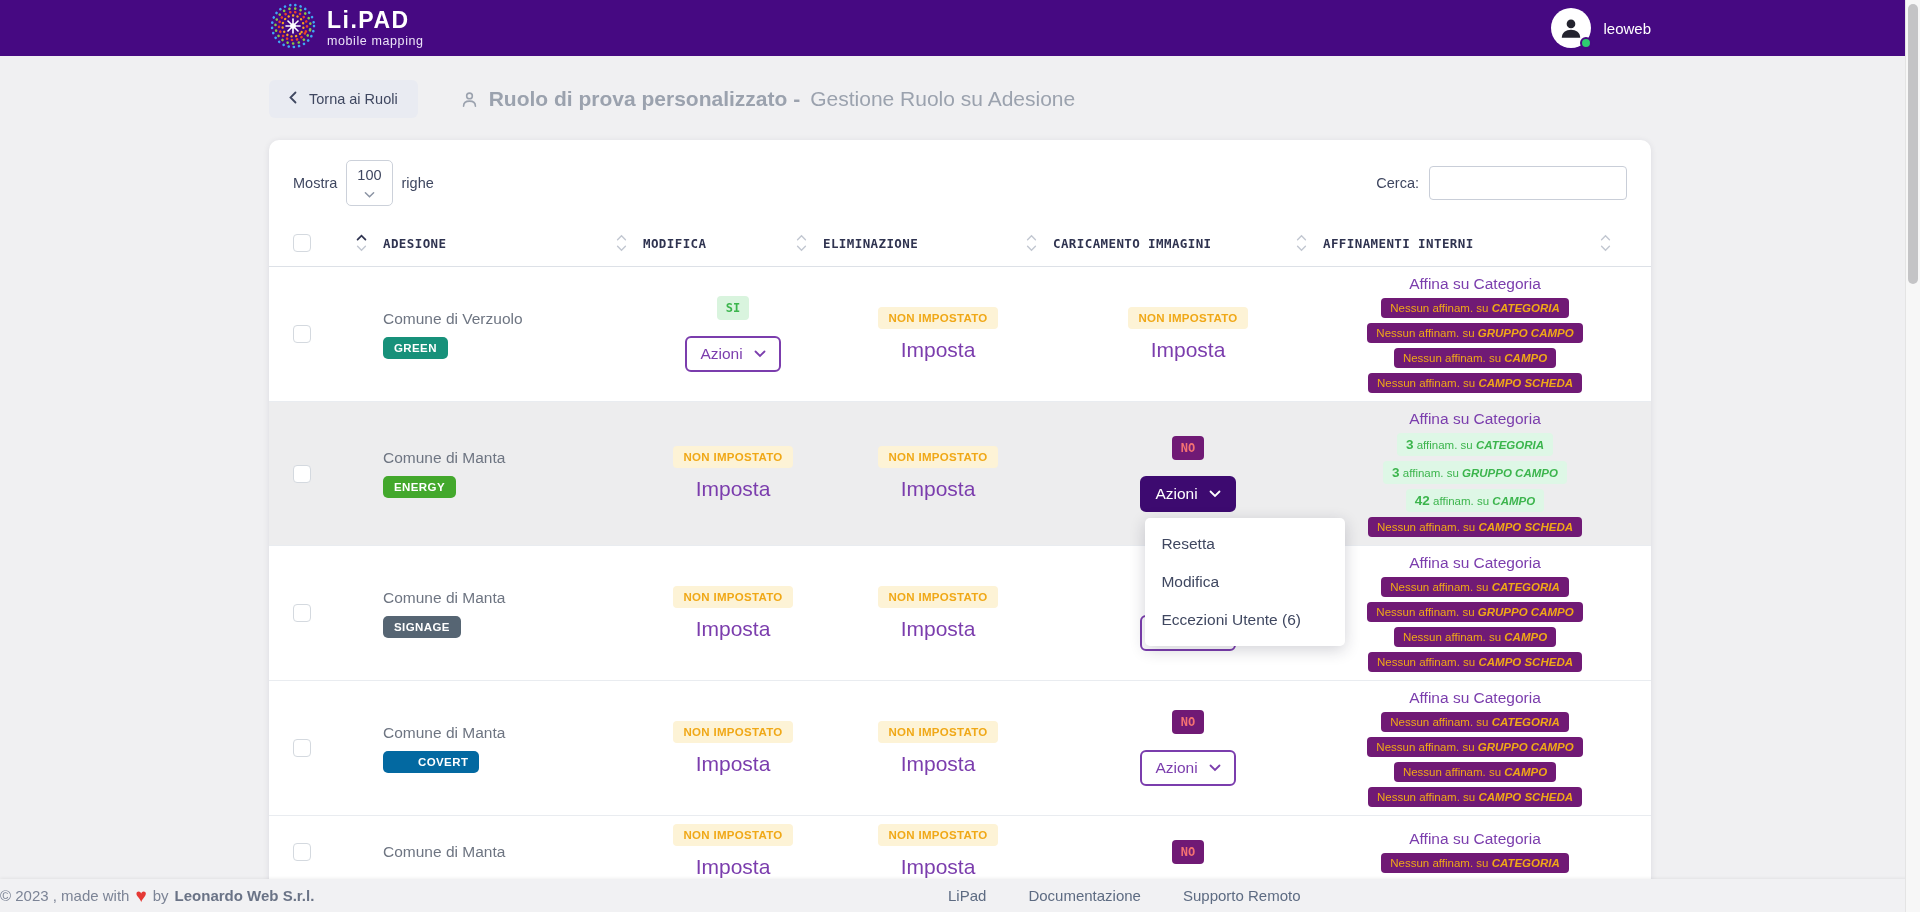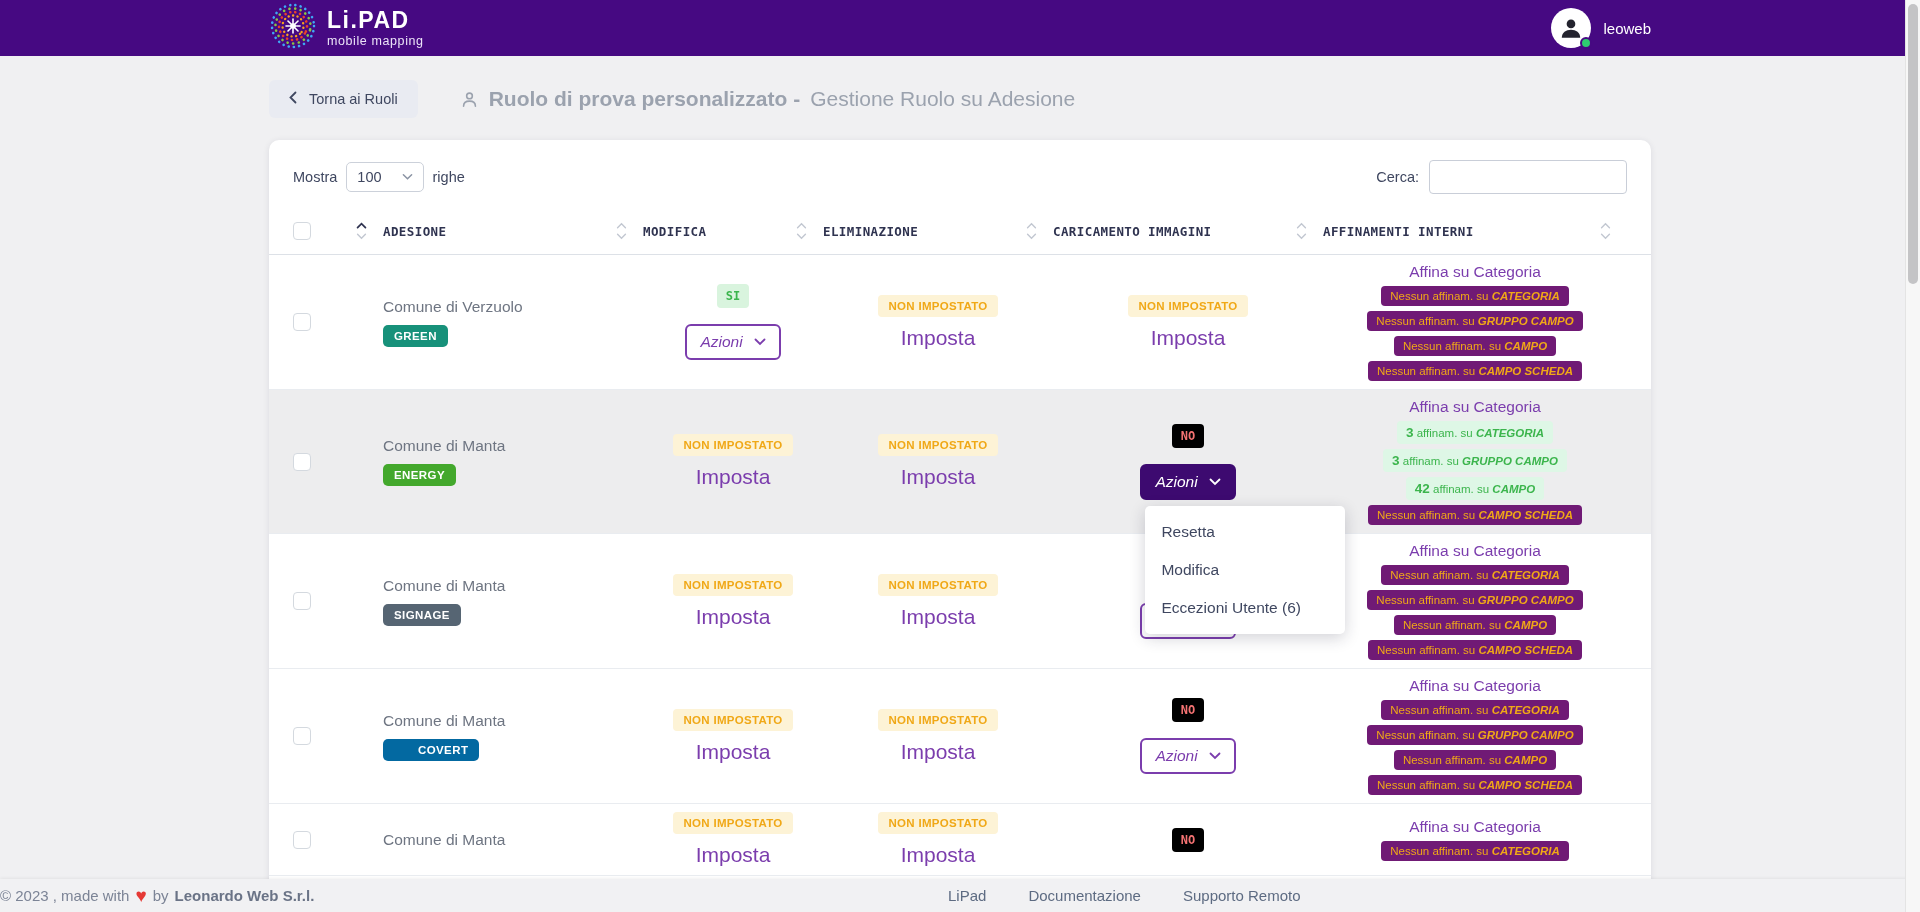--- a/index.html
+++ b/index.html
@@ -24,21 +24,21 @@
   .back-btn { display:inline-flex; align-items:center; gap:12px; background:#e9ebf2; border:none; border-radius:6px; padding:11px 20px; font-size:14.5px; color:#3f4760; cursor:pointer; font-family:inherit; }
   .page-title { display:flex; align-items:center; gap:10px; font-size:21px; color:#9ba2ae; }
   .page-title svg { width:19px; height:19px; color:#9ba2ae; }
   .pt-bold { font-weight:bold; }
 
   
   .card { margin-top:22px; background:#fff; border-radius:10px; box-shadow:0 1px 6px rgba(40,40,70,.10); padding:20px 24px 0; height:920px; position:relative; }
 
   .controls { display:flex; justify-content:space-between; align-items:center; font-size:14.5px; }
   .length-control { display:flex; align-items:center; gap:9px; }
-  .select-box { display:inline-flex; align-items:center; gap:20px; border:1px solid #ccd1da; border-radius:5px; padding:6px 10px; color:#3f4760; cursor:pointer; background:#fff; }
+  .select-box { display:inline-flex; align-items:center; gap:8px; border:1px solid #ccd1da; border-radius:5px; padding:6px 10px; color:#3f4760; cursor:pointer; background:#fff;flex-direction:column; }
   .select-box .chev svg { display:block; color:#8a93a3; }
   .search-control { display:flex; align-items:center; gap:10px; }
   .search-control input { width:198px; height:34px; border:1px solid #c9ced8; border-radius:4px; font-size:15px; padding:0 8px; font-family:inherit; }
 
   
   .grid-cols { display:grid; grid-template-columns:40px 50px 260px 180px 230px 270px 304px; }
   .thead { align-items:center; margin:18px -24px 0; padding:10px 24px 14px; border-bottom:1px solid #dde1e7; }
   .th { display:flex; align-items:center; justify-content:space-between; padding-right:16px; cursor:pointer; }
   .th-label { font-family:"DejaVu Sans Mono",monospace; font-weight:bold; font-size:12.5px; letter-spacing:.4px; color:#2f3350; white-space:nowrap; }
   .sort { display:flex; flex-direction:column; gap:4px; }
@@ -52,22 +52,22 @@
   .c-check { justify-content:flex-start; }
   .c-ades { flex-direction:column; align-items:flex-start; gap:9px; }
   .aname { font-size:15.5px; color:#6e7582; }
   .atag { color:#fff; font-weight:bold; font-size:11.5px; letter-spacing:.4px; padding:5px 11px; border-radius:5px; }
   .c-perm { flex-direction:column; align-items:center; justify-content:center; gap:9px; }
   .status-warn { background:#fdf3d6; color:#f0a817; font-weight:bold; font-size:11.5px; letter-spacing:.3px; padding:5px 10px; border-radius:4px; white-space:nowrap; }
   .link-imposta { color:#7b3dad; font-size:21px; cursor:pointer; text-decoration:none; }
   .actions-wrap { position:relative; display:flex; flex-direction:column; align-items:center; gap:16px; }
   .status-mini { font-family:"DejaVu Sans Mono",monospace; font-weight:bold; font-size:12px; padding:5px 9px; border-radius:4px; }
   .status-mini.yes { background:#d9f4de; color:#3cb54d; }
-  .status-mini.no  { background:#000000; color:#f47272; }
-  .btn-azioni { display:inline-flex; align-items:center; gap:11px; border:2px solid #7b3dad; color:#7b3dad; background:#fff; border-radius:6px; padding:7px 13px; font-size:15.5px; cursor:pointer; font-family:inherit;font-style:italic; }
+  .status-mini.no  { background:#701a75; color:#f47272; }
+  .btn-azioni { display:inline-flex; align-items:center; gap:11px; border:2px solid #7b3dad; color:#7b3dad; background:#fff; border-radius:6px; padding:7px 13px; font-size:15.5px; cursor:pointer; font-family:inherit; }
   .btn-azioni .chev svg { display:block; }
   .btn-azioni.active { background:#3d0a70; border-color:#3d0a70; color:#fff; }
   .dropdown { position:absolute; top:calc(100% + 6px); left:5px; width:200px; background:#fff; border-radius:5px; box-shadow:0 4px 16px rgba(30,30,55,.20); padding:7px 0; z-index:20; }
   .dd-item { padding:10px 16px; font-size:15.5px; color:#3f4760; cursor:pointer; text-align:left; white-space:nowrap; }
   .c-aff { flex-direction:column; align-items:center; gap:5px; }
   .aff-link { color:#7b3dad; font-size:15.5px; cursor:pointer; text-decoration:none; }
   .aff-badges { display:flex; flex-direction:column; align-items:center; gap:5px; }
   .aff-badge { font-size:11.5px; padding:4px 9px; border-radius:4px; white-space:nowrap; }
   .aff-none { background:#701a75; color:#f0a817; }
   .aff-some { background:#def7e6; color:#3cb54d; }

